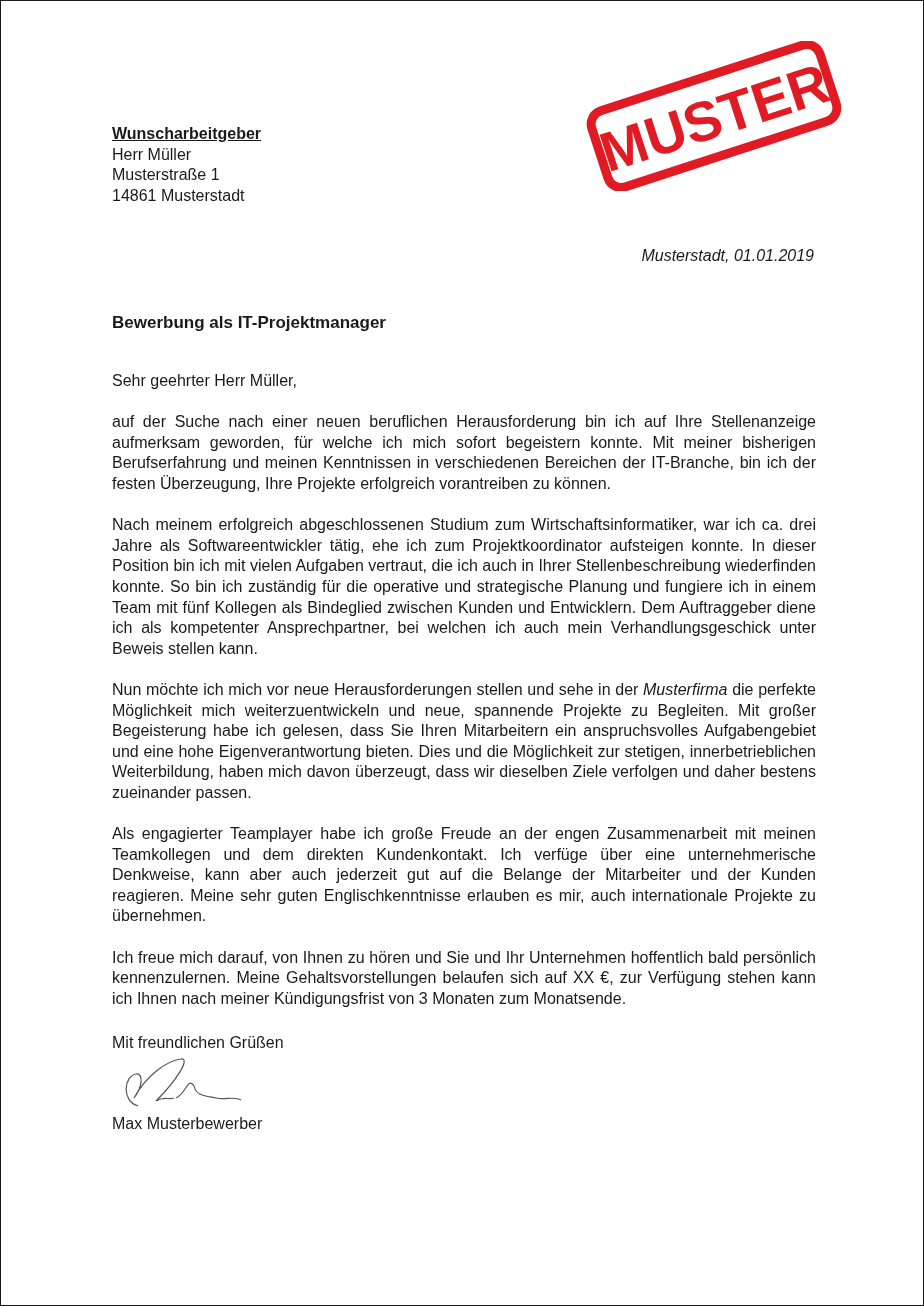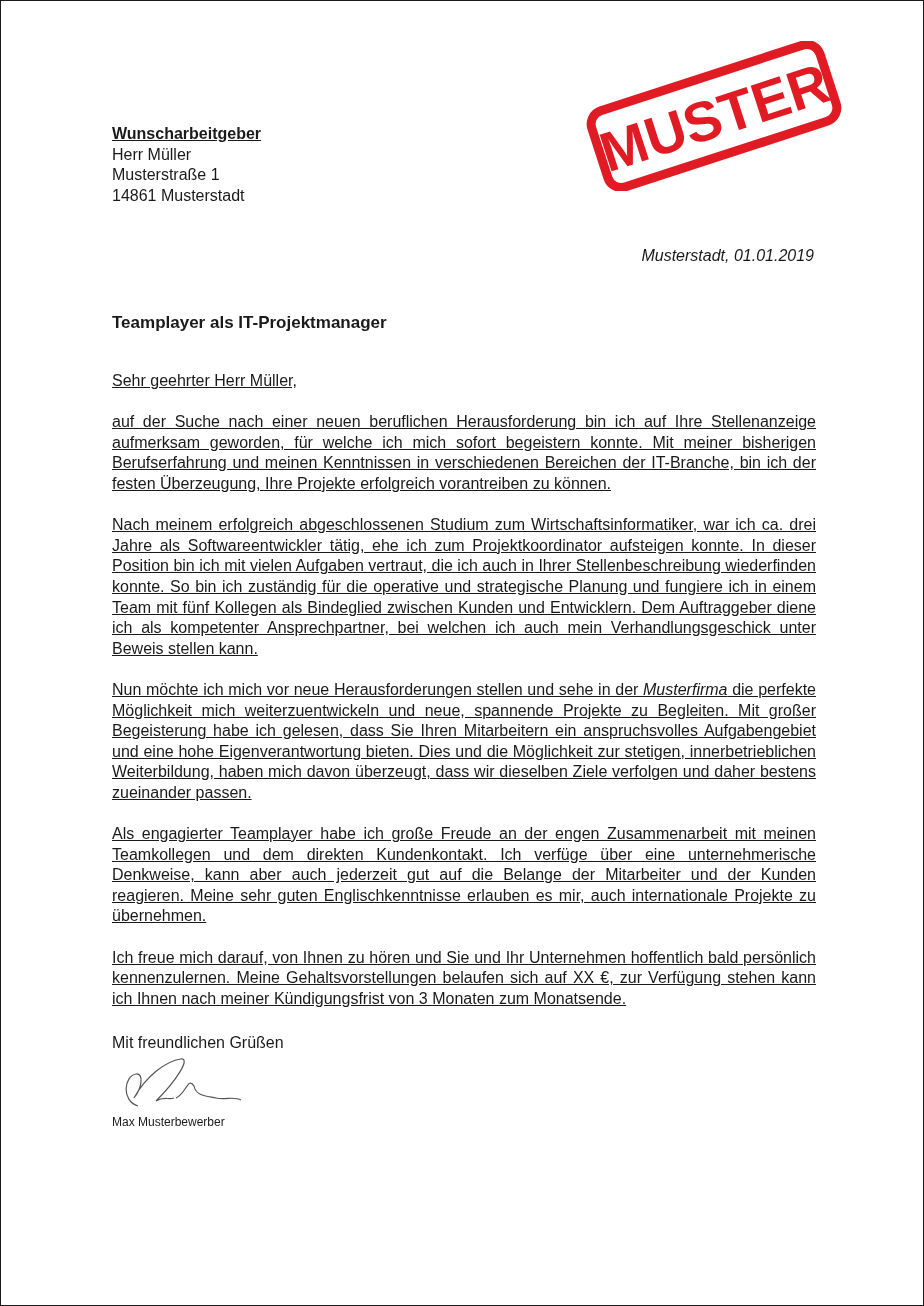--- a/index.html
+++ b/index.html
@@ -7,24 +7,24 @@
     .page {
       position: relative; width: 922px; height: 1304px;
       border: 1px solid #1a1a1a; background: #ffffff;
       font-family: "Liberation Sans", sans-serif; color: #1a1a1a;
     }
     .recipient { position: absolute; left: 111px; top: 123px; font-size: 16px; line-height: 20.5px; }
     .recipient .bold { font-weight: bold; text-decoration: underline; }
     .date { position: absolute; right: 109px; top: 246px; font-size: 16px; font-style: italic; }
     .subject { position: absolute; left: 111px; top: 312px; font-size: 17px; font-weight: bold; }
     .body { position: absolute; left: 111px; top: 370px; width: 704px; font-size: 16px; line-height: 20.6px; }
-    .body p { margin: 0 0 20.6px 0; text-align: justify; text-decoration: underline; }
+    .body p { margin: 0 0 20.6px 0; text-align: justify; }
     .body p.left { text-align: left; }
     .closing { position: absolute; left: 111px; top: 1033px; font-size: 16px; }
-    .signer { position: absolute; left: 111px; top: 1114px; font-size: 12px; }
+    .signer { position: absolute; left: 111px; top: 1114px; font-size: 16px; }
     .signature { position: absolute; left: 115px; top: 1055px; width: 130px; height: 60px; }
     .stamp { position: absolute; left: 578px; top: 40px; width: 270px; height: 150px; }
     em { font-style: italic; margin-top: 18px; }
   </style>
 </head>
 <body>
 
 <div class="page">
 
   <svg class="stamp" viewBox="0 0 270 150">
@@ -36,21 +36,21 @@
 
   <div class="recipient">
     <div class="bold">Wunscharbeitgeber</div>
     <div>Herr Müller</div>
     <div>Musterstraße 1</div>
     <div>14861 Musterstadt</div>
   </div>
 
   <div class="date">Musterstadt, 01.01.2019</div>
 
-  <div class="subject">Teamplayer als IT-Projektmanager</div>
+  <div class="subject">Bewerbung als IT-Projektmanager</div>
 
   <div class="body">
     <p class="left">Sehr geehrter Herr Müller,</p>
     <p>auf der Suche nach einer neuen beruflichen Herausforderung bin ich auf Ihre Stellenanzeige aufmerksam geworden, für welche ich mich sofort begeistern konnte. Mit meiner bisherigen Berufserfahrung und meinen Kenntnissen in verschiedenen Bereichen der IT-Branche, bin ich der festen Überzeugung, Ihre Projekte erfolgreich vorantreiben zu können.</p>
     <p>Nach meinem erfolgreich abgeschlossenen Studium zum Wirtschaftsinformatiker, war ich ca. drei Jahre als Softwareentwickler tätig, ehe ich zum Projektkoordinator aufsteigen konnte. In dieser Position bin ich mit vielen Aufgaben vertraut, die ich auch in Ihrer Stellenbeschreibung wiederfinden konnte. So bin ich zuständig für die operative und strategische Planung und fungiere ich in einem Team mit fünf Kollegen als Bindeglied zwischen Kunden und Entwicklern. Dem Auftraggeber diene ich als kompetenter Ansprechpartner, bei welchen ich auch mein Verhandlungsgeschick unter Beweis stellen kann.</p>
     <p><span>Nun möchte ich mich vor neue Herausforderungen stellen und sehe in der </span><em>Musterfirma</em><span> die perfekte Möglichkeit mich weiterzuentwickeln und neue, spannende Projekte zu Begleiten. Mit großer Begeisterung habe ich gelesen, dass Sie Ihren Mitarbeitern ein anspruchsvolles Aufgabengebiet und eine hohe Eigenverantwortung bieten. Dies und die Möglichkeit zur stetigen, innerbetrieblichen Weiterbildung, haben mich davon überzeugt, dass wir dieselben Ziele verfolgen und daher bestens zueinander passen.</span></p>
     <p>Als engagierter Teamplayer habe ich große Freude an der engen Zusammenarbeit mit meinen Teamkollegen und dem direkten Kundenkontakt. Ich verfüge über eine unternehmerische Denkweise, kann aber auch jederzeit gut auf die Belange der Mitarbeiter und der Kunden reagieren. Meine sehr guten Englischkenntnisse erlauben es mir, auch internationale Projekte zu übernehmen.</p>
     <p>Ich freue mich darauf, von Ihnen zu hören und Sie und Ihr Unternehmen hoffentlich bald persönlich kennenzulernen. Meine Gehaltsvorstellungen belaufen sich auf XX €, zur Verfügung stehen kann ich Ihnen nach meiner Kündigungsfrist von 3 Monaten zum Monatsende.</p>
   </div>
 

